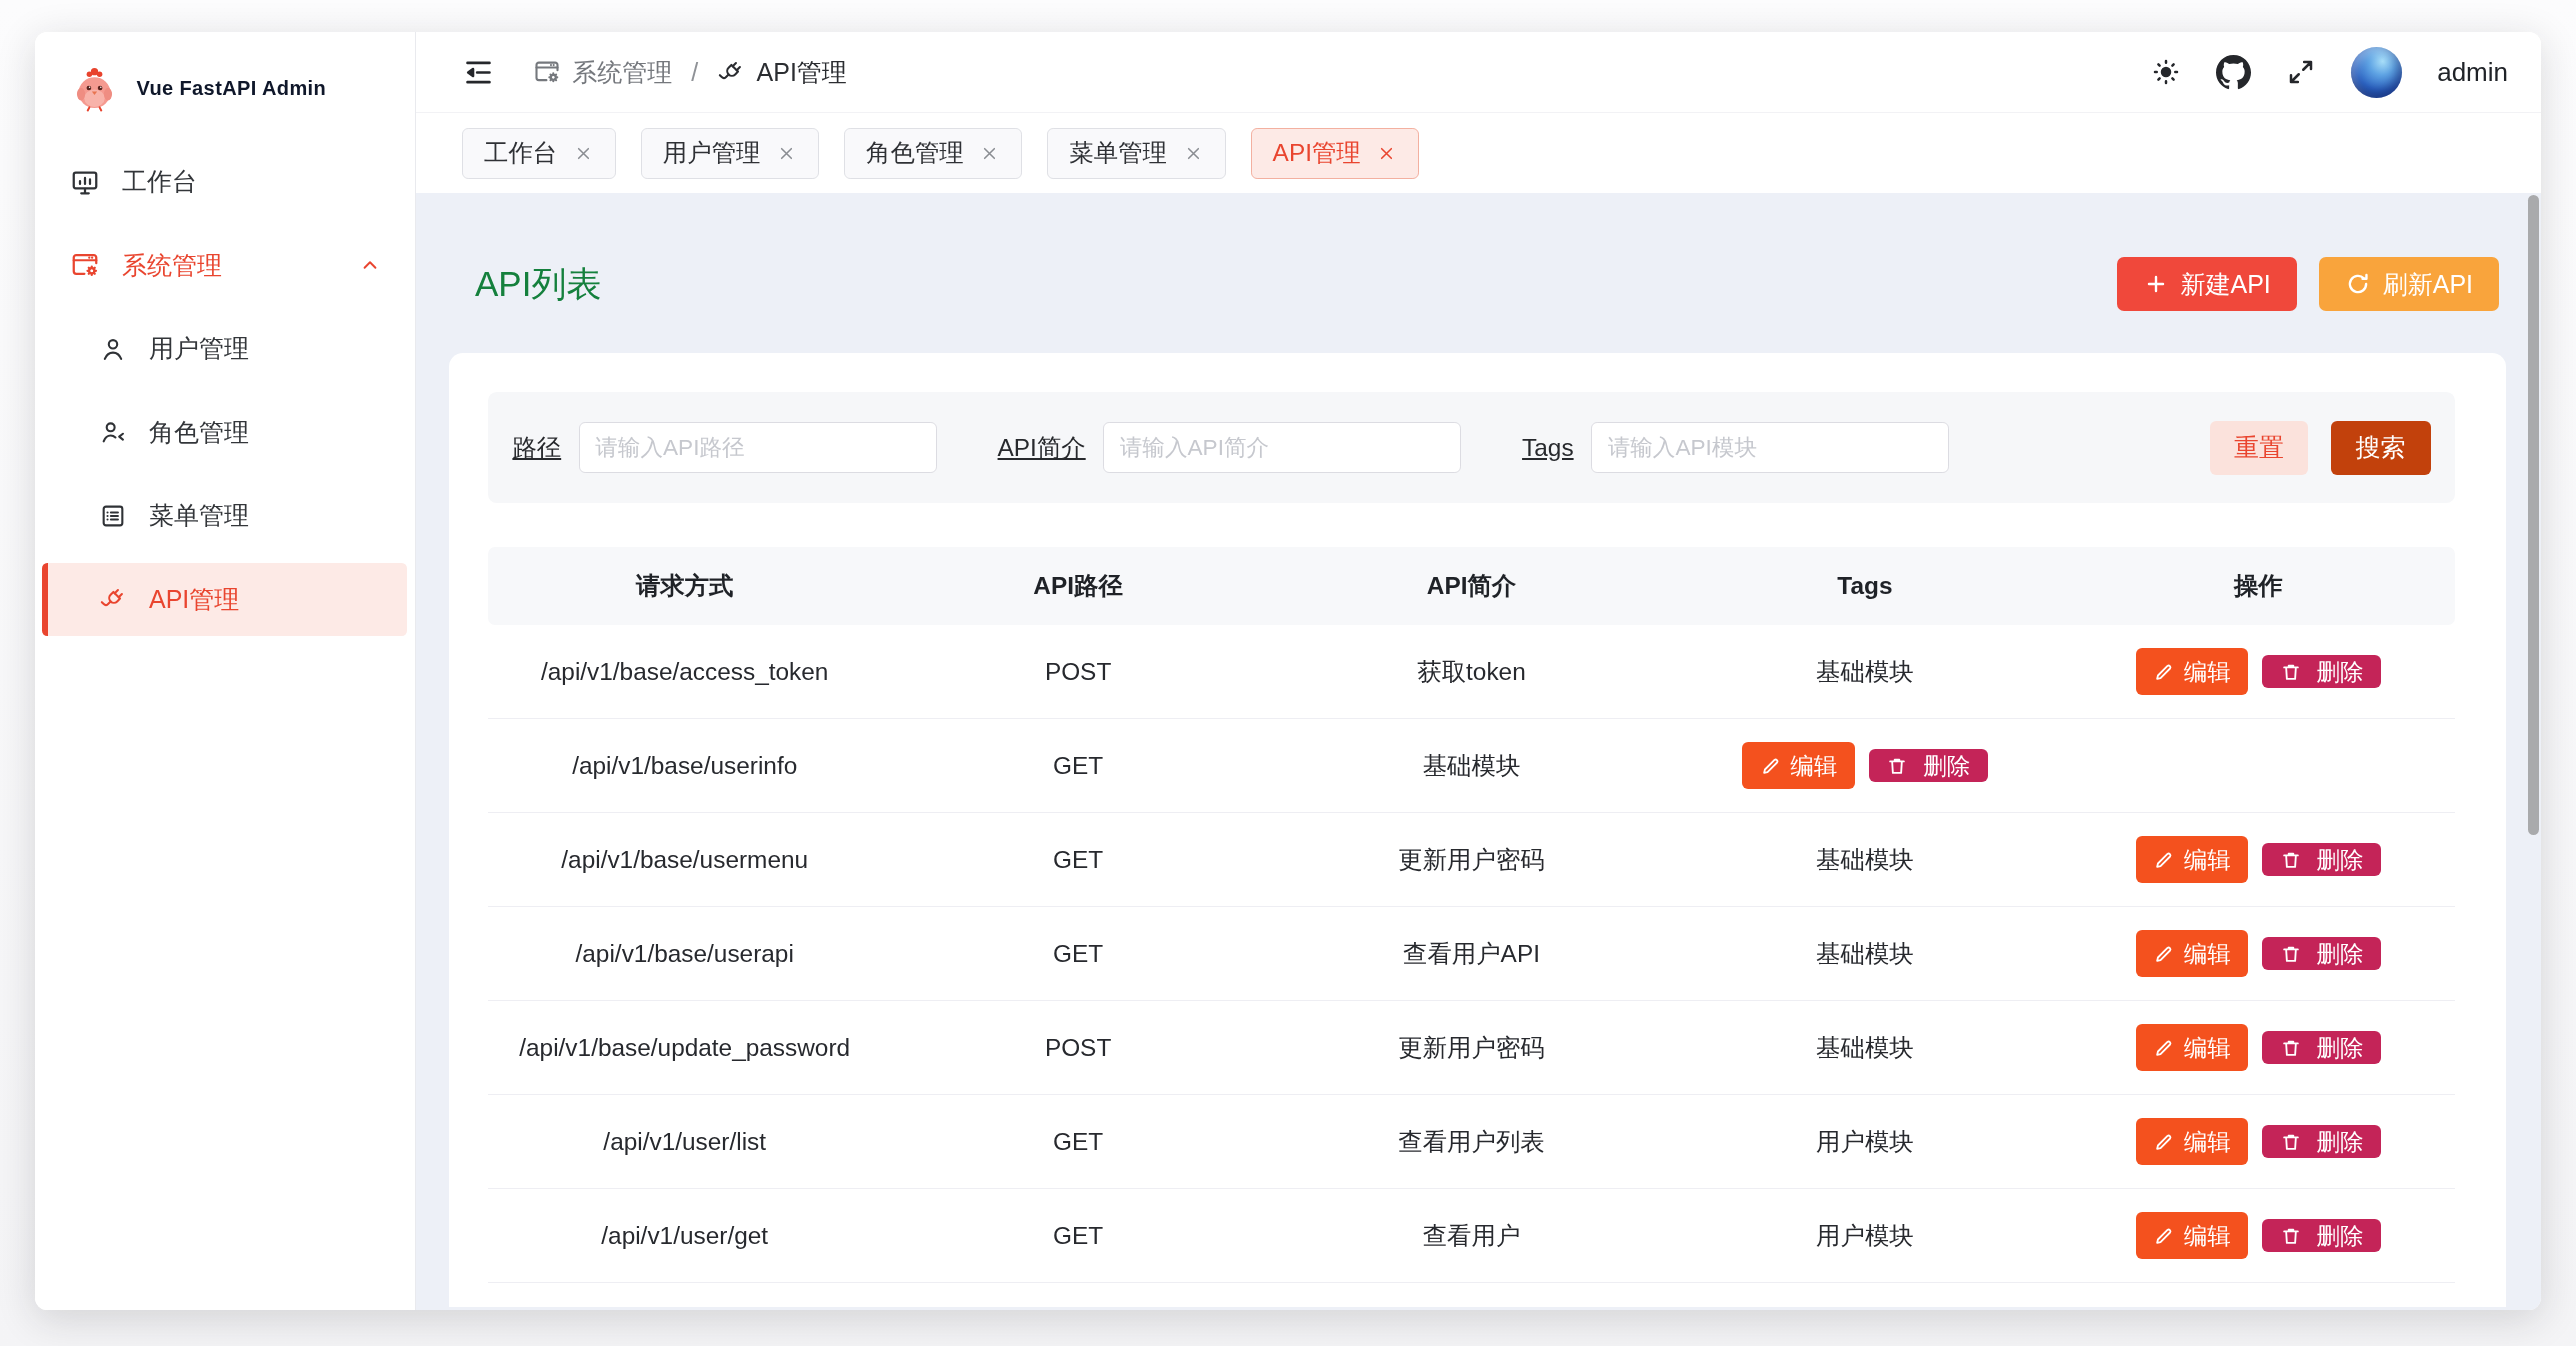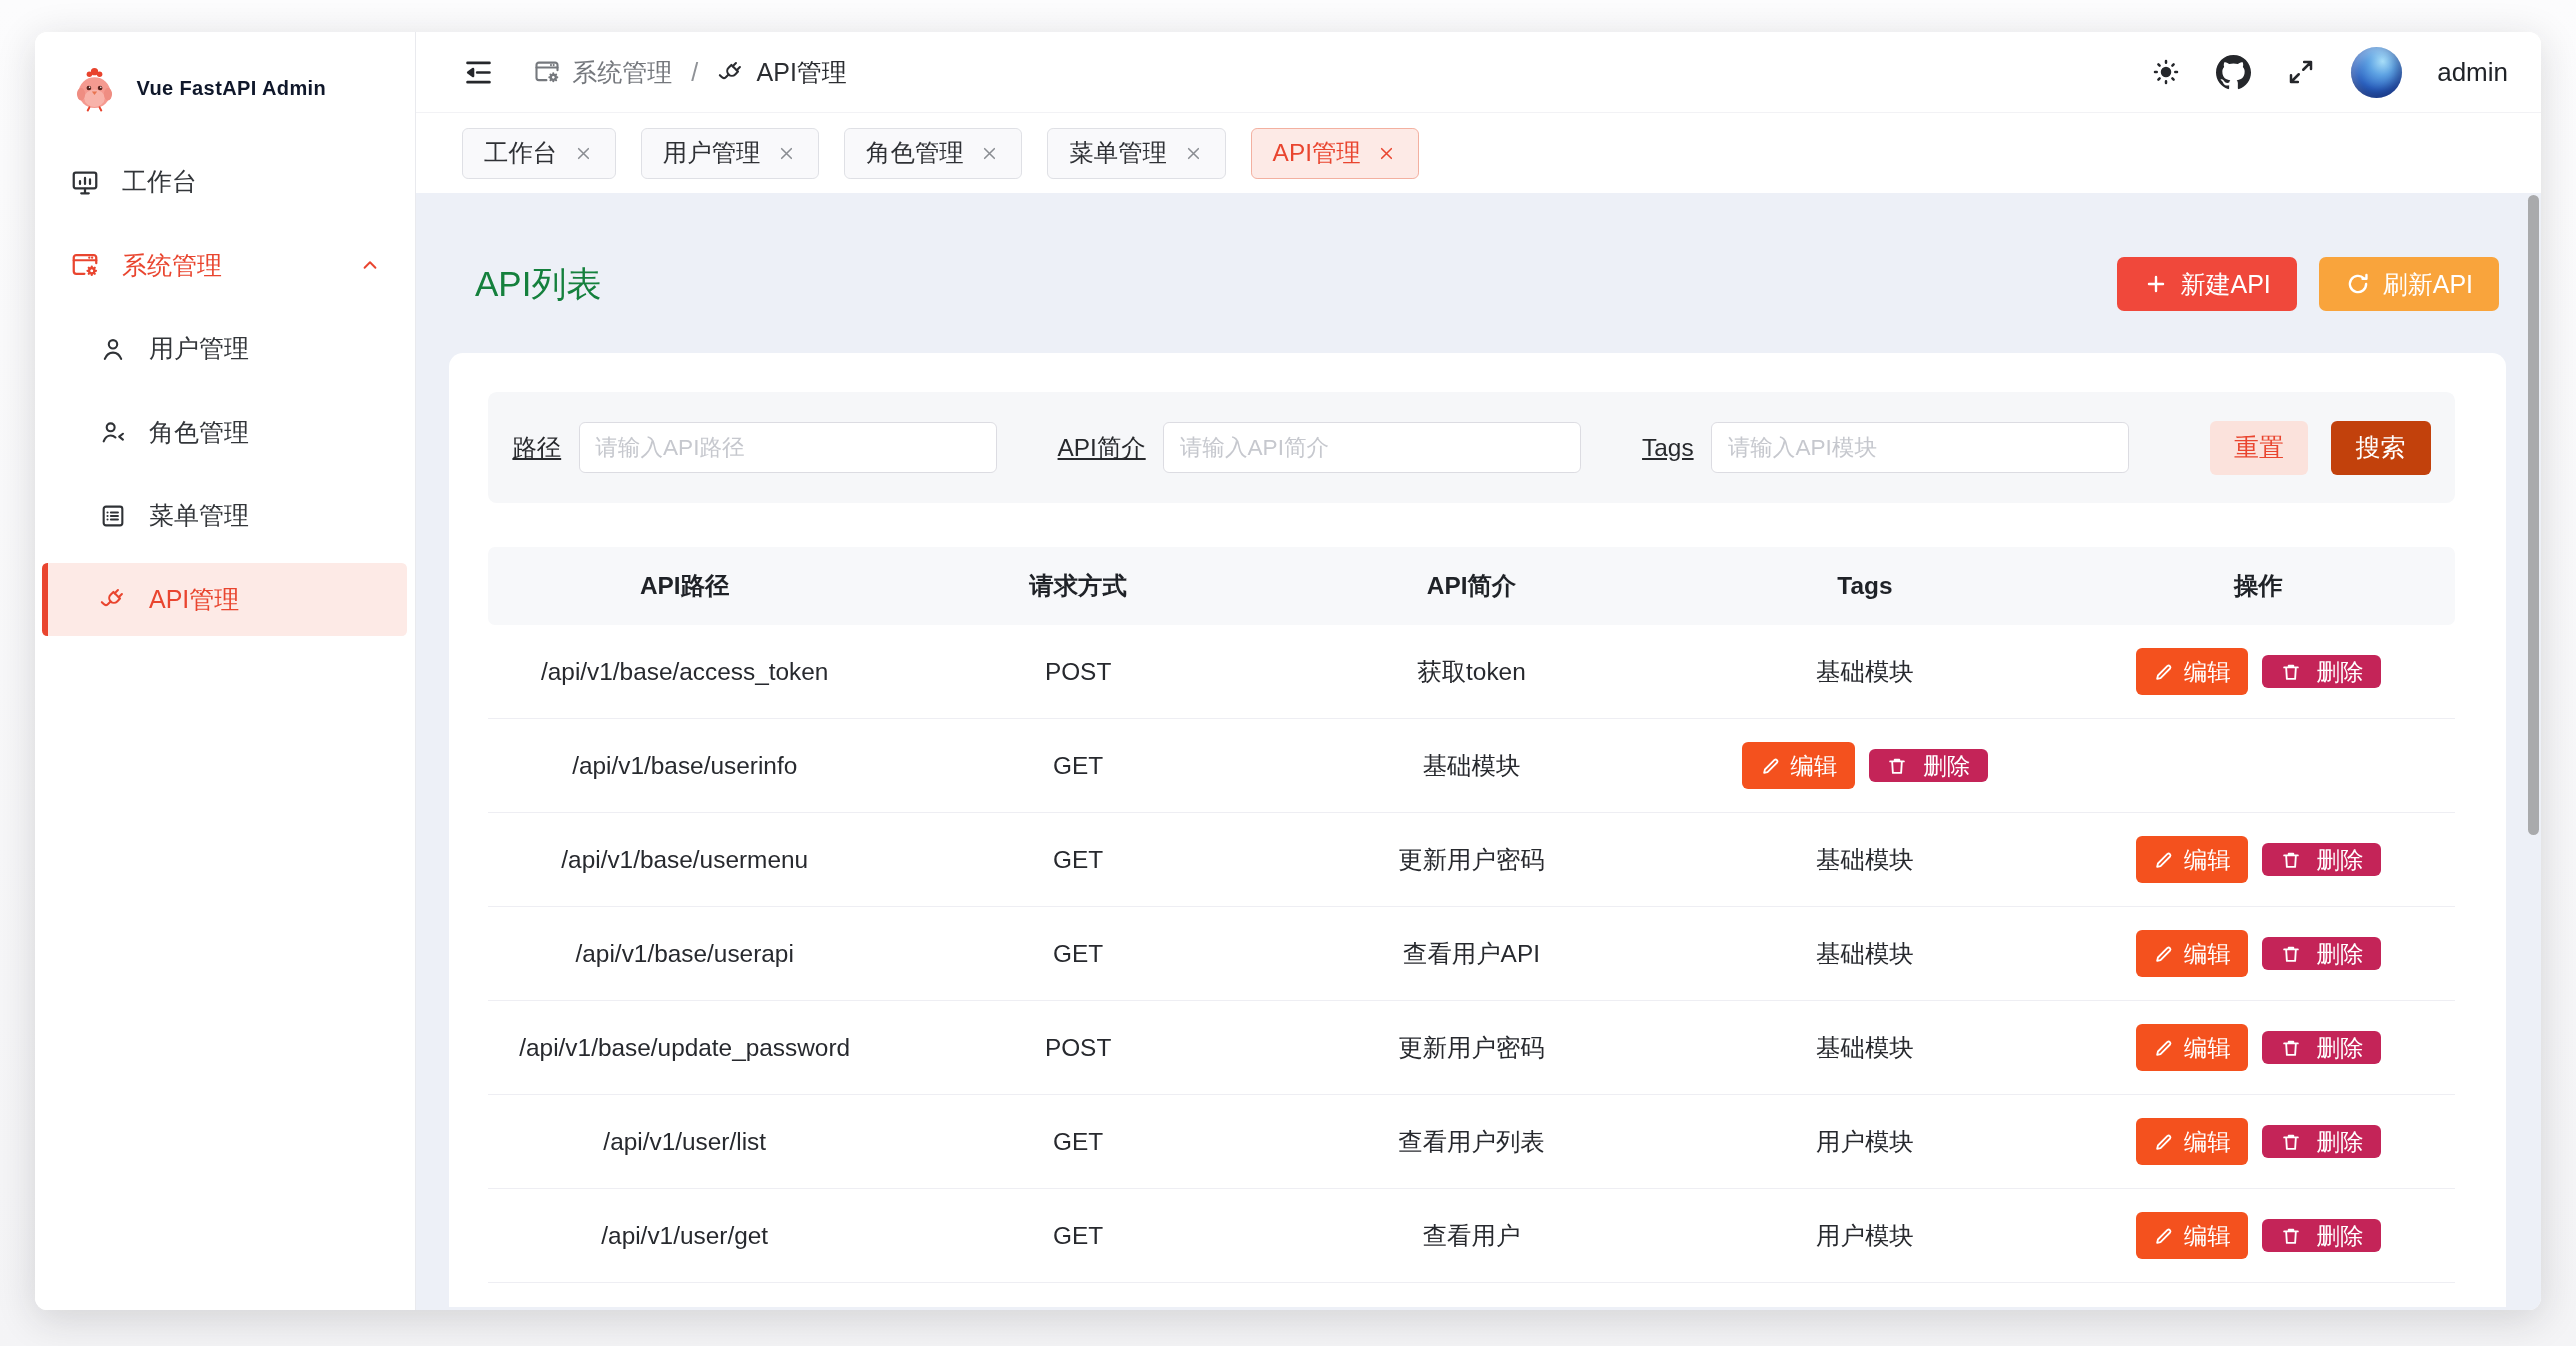--- a/index.html
+++ b/index.html
@@ -71,21 +71,21 @@
   .bicon { display:inline-flex; width:26px; height:26px; color:#fff; }
   .bicon svg { width:100%; height:100%; }
   .btn-create { height:54px; padding:0 26px; background:#f0483b; color:#fff; font-size:25px; }
   .btn-refresh { height:54px; padding:0 26px; background:#f9a43c; color:#fff; font-size:25px; }
 
   .card { margin:42px 35px 0 33px; height:954px; background:#fff; border-radius:14px 14px 0 0; overflow:hidden; }
   .filter-panel { margin:39px 51px 0 39px; height:111px; background:#f6f7f9; border-radius:8.7px;
                   display:flex; align-items:center; padding:0 24.4px; }
   .f-label { font-size:24.4px; color:#27292d; margin-right:17.4px; white-space:nowrap;text-decoration:underline; }
   .f-label.gap { margin-left:61px; }
-  .f-input { width:418px; height:51px; background:#fff; border:0.9px solid #dcdce2; border-radius:6.1px;
+  .f-input { width:358px; height:51px; background:#fff; border:0.9px solid #dcdce2; border-radius:6.1px;
              font-size:22.6px; color:#c2410c; padding:0 15.7px; font-family:inherit; outline:none; }
   .f-input::placeholder { color:#c6c8ce; }
   .filter-actions { margin-left:auto; display:flex; gap:22.6px;padding-left:36px; }
   .btn-reset { height:54px; width:98px; background:#fbe2dc; color:#e9452f; font-size:25px; border-radius:6.1px; }
   .btn-search { height:54px; width:100px; background:#c2410c; color:#fff; font-size:25px; border-radius:6.1px; }
 
   .table { margin:44px 51px 0 39px; }
   .thead { display:grid; grid-template-columns:repeat(5,1fr); height:78px; background:#f7f8fa; border-radius:7px; }
   .th { display:flex; align-items:center; justify-content:center; font-size:24.4px; font-weight:700; color:#1f2227; }
   .trow { display:grid; grid-template-columns:repeat(5,1fr); height:94px; border-bottom:1.7px solid #eeeef3; background:#fff; }
@@ -326,22 +326,22 @@
               <input class="f-input" placeholder="请输入API简介" style="">
               <label class="f-label gap">Tags</label>
               <input class="f-input" placeholder="请输入API模块" style="">
               <div class="filter-actions">
                 <button class="btn btn-reset">重置</button>
                 <button class="btn btn-search">搜索</button>
               </div>
             </div>
           <div class="table" id="api-table">
               <div class="thead">
+                <div class="th">请求方式</div>
                 <div class="th">API路径</div>
-                <div class="th">请求方式</div>
                 <div class="th">API简介</div>
                 <div class="th">Tags</div>
                 <div class="th">操作</div>
               </div>
               <div class="trow">
                 <div class="td">/api/v1/base/access_token</div>
                 <div class="td">POST</div>
                 <div class="td">获取token</div>
                 <div class="td">基础模块</div>
                 <div class="td td-actions">

